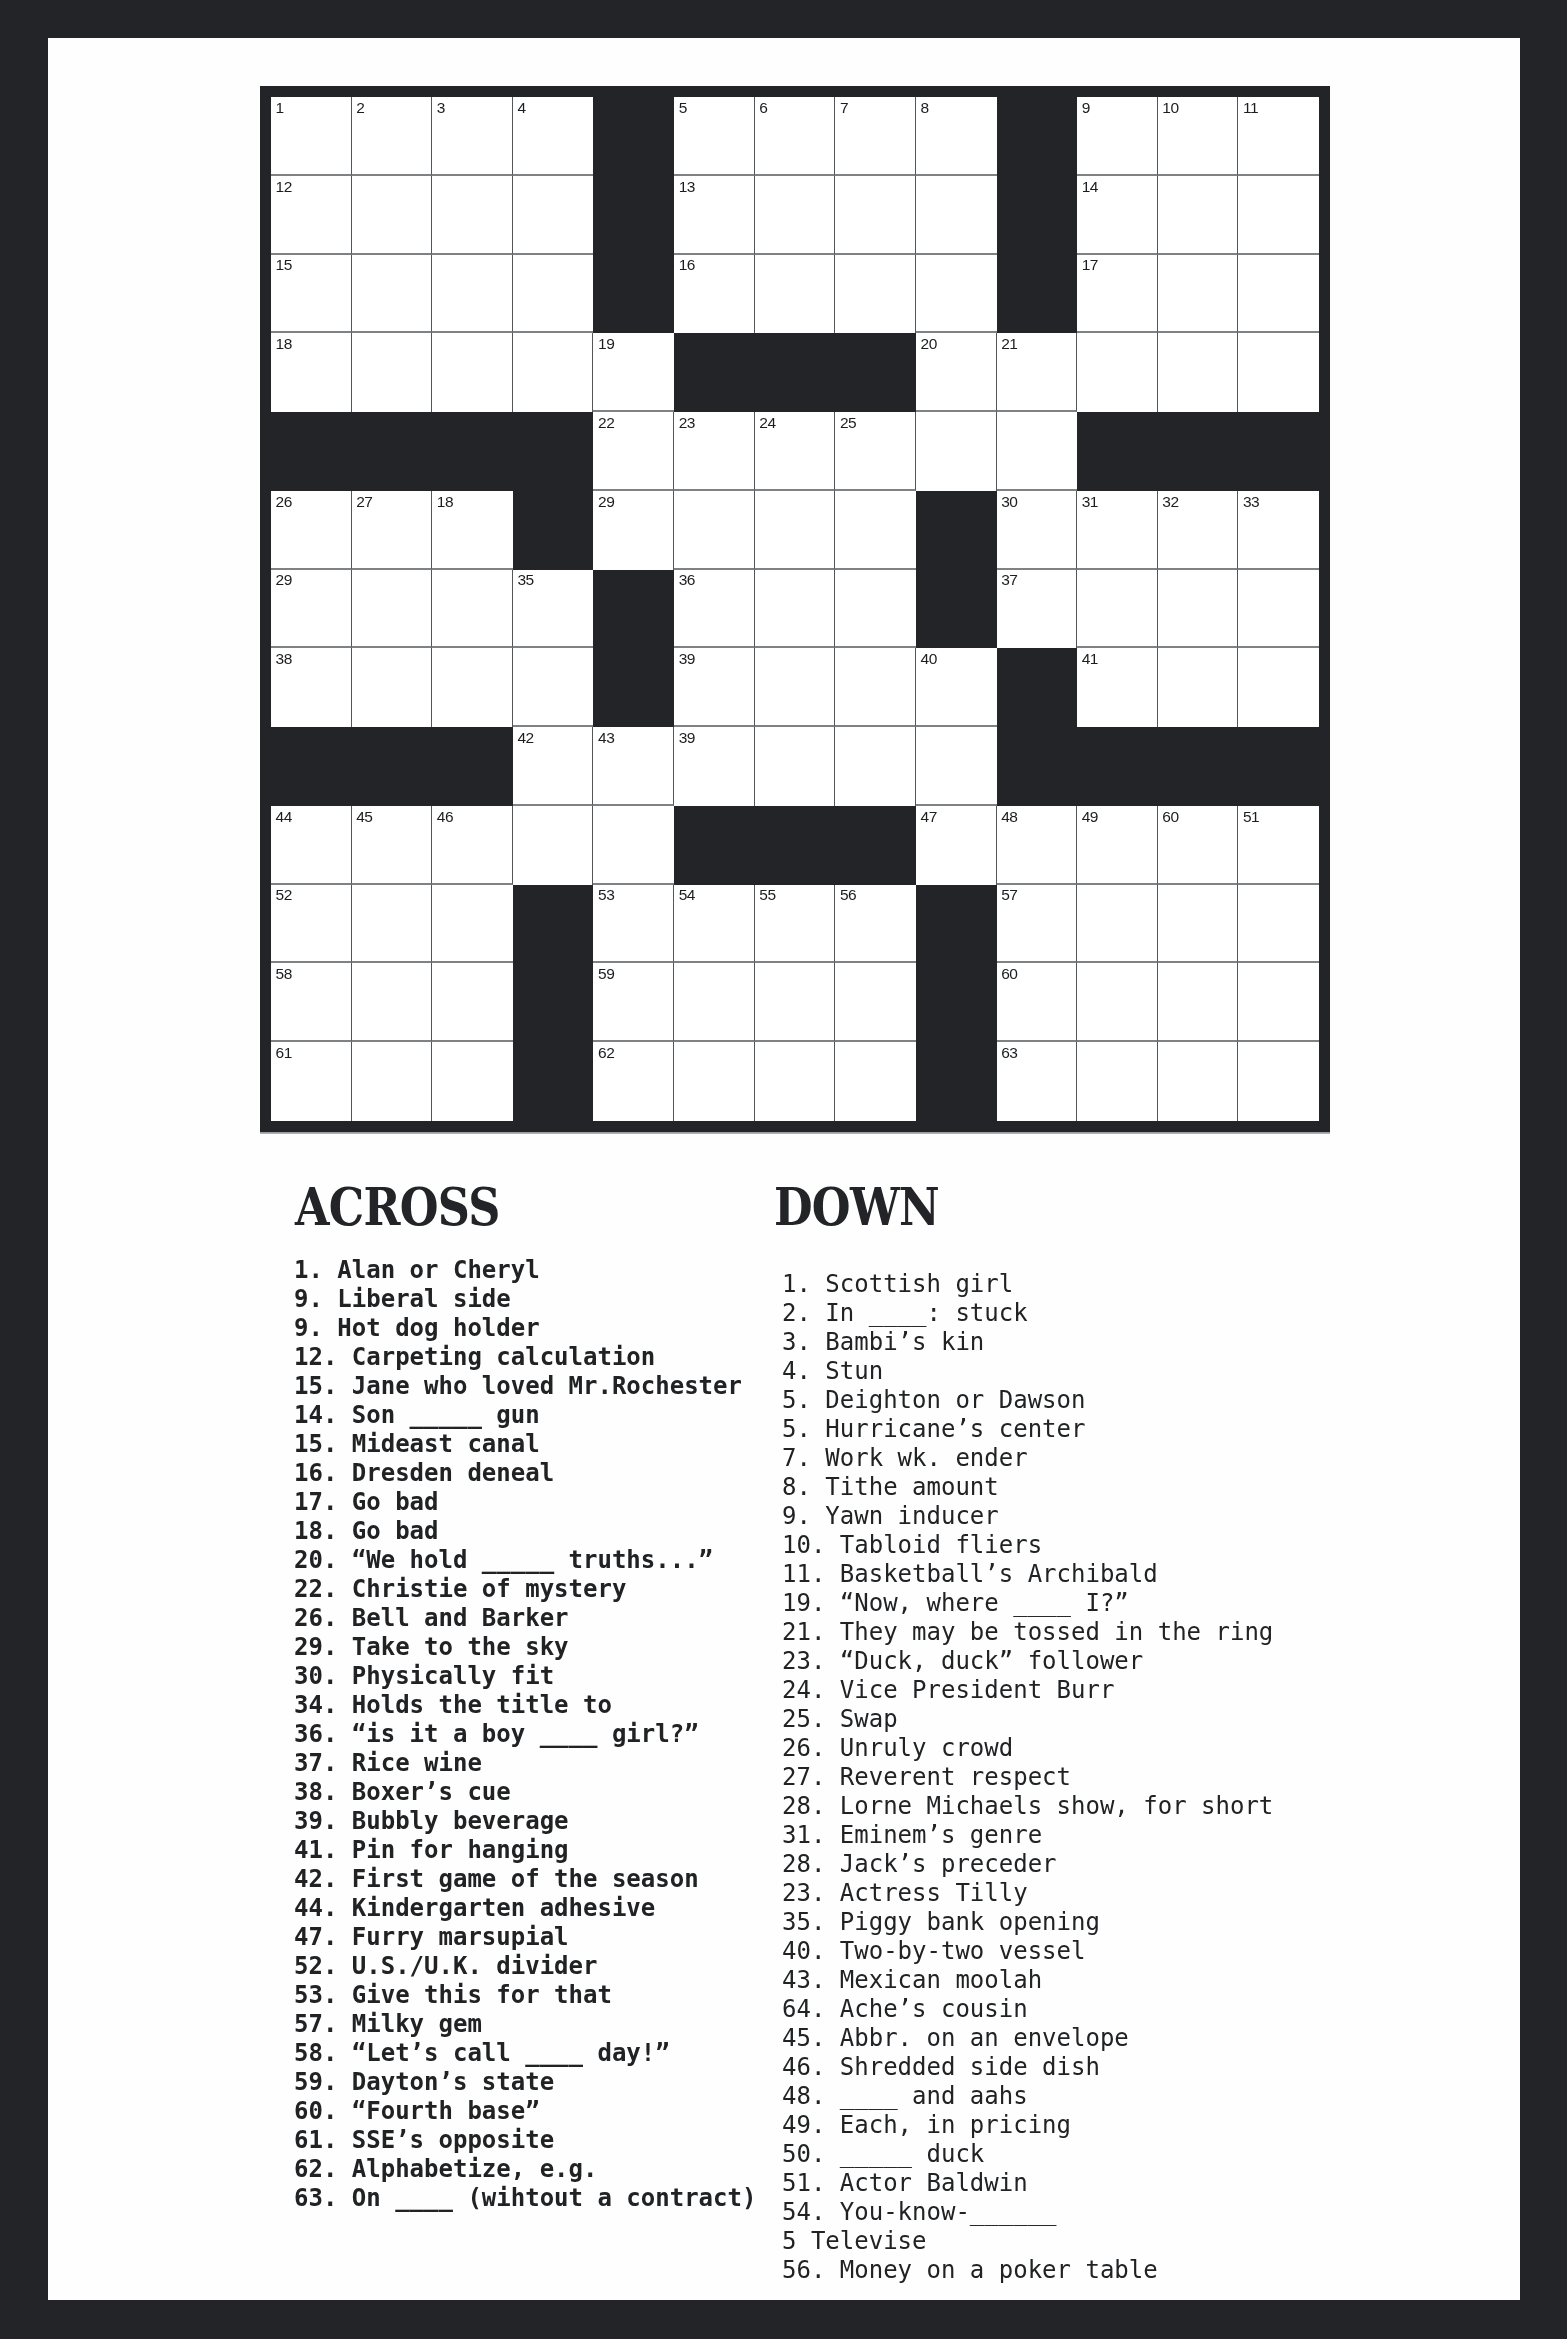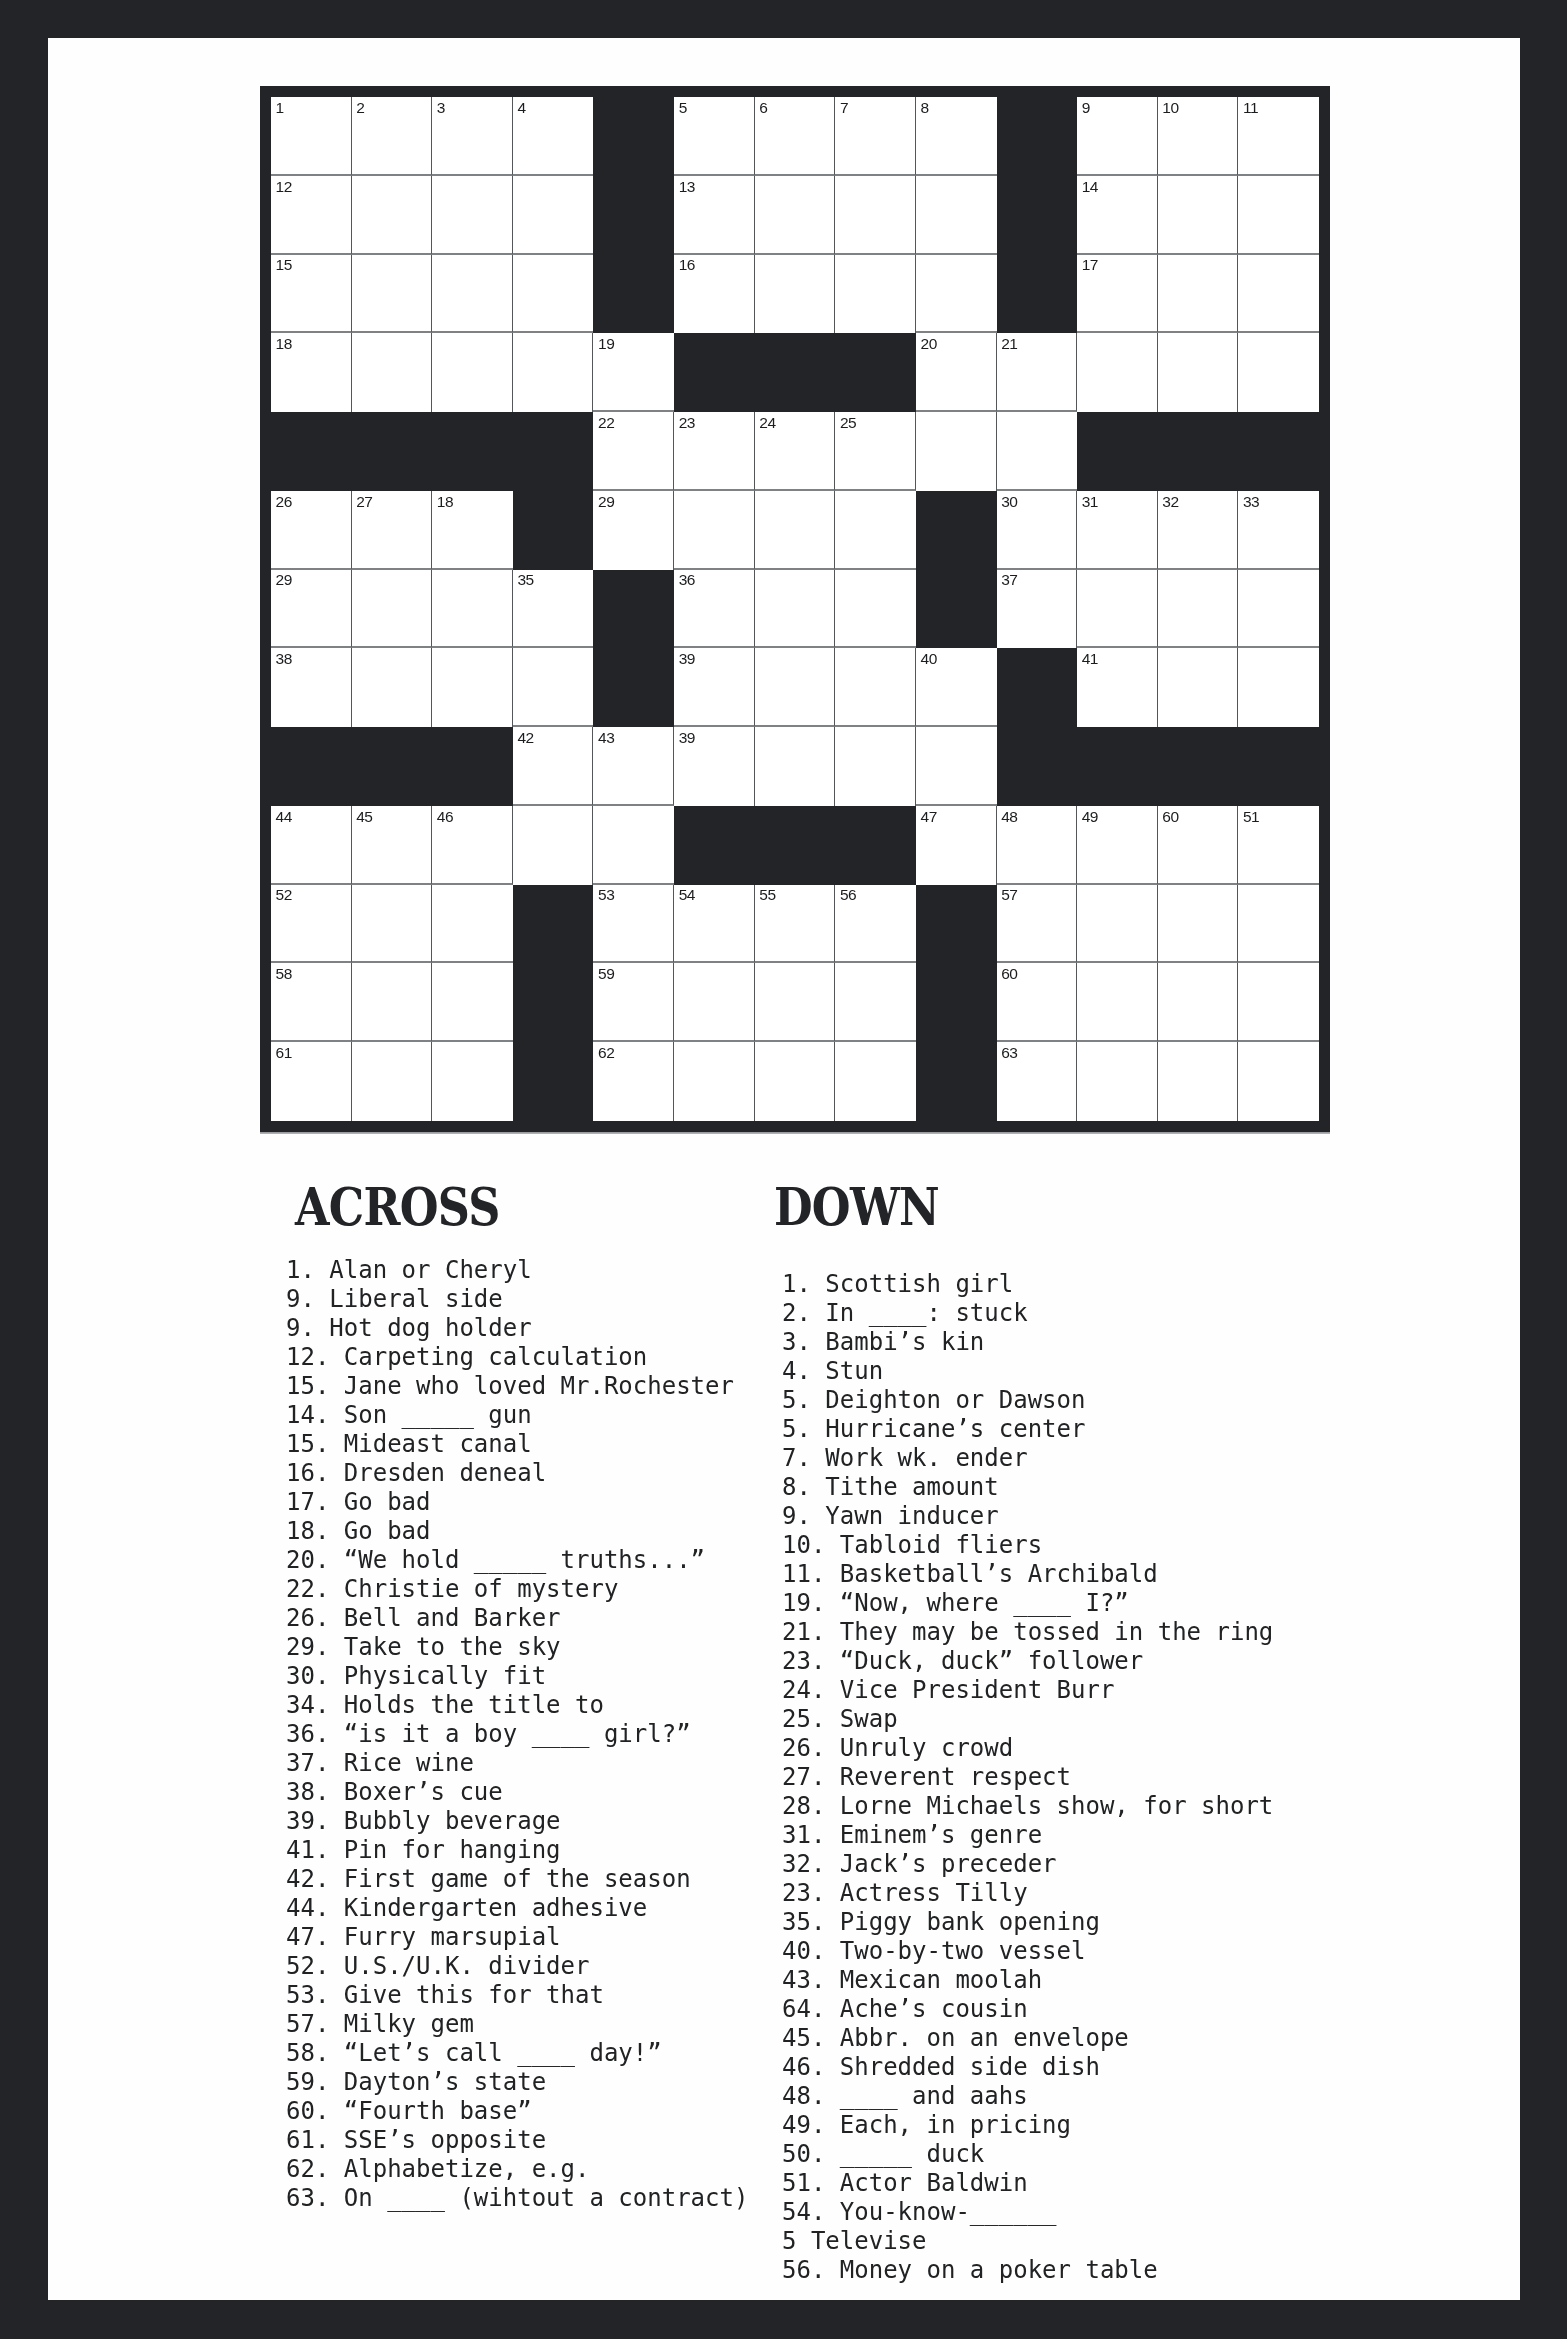--- a/index.html
+++ b/index.html
@@ -38,21 +38,21 @@
     position:absolute;margin:0;
     font-family:"DejaVu Serif",serif;font-weight:700;
     font-size:53px;line-height:53px;letter-spacing:-0.9px;
     color:var(--ink,#222428);
     transform:scaleX(.84);transform-origin:left top;
     white-space:pre;
   }
   #across-title{left:247px;top:1142px;}
   #down-title{left:726px;top:1142px;}
   .clues{position:absolute;color:var(--text,#202224);}
-  #across-list{left:238px;top:1218px;}
+  #across-list{left:246px;top:1218px;font-weight:bold;}
   #down-list{left:734px;top:1232px;}
   .clue{
     white-space:pre;
     font-family:"DejaVu Sans Mono",monospace;
     font-size:24px;line-height:29px;
   }
   #down-list .clue{line-height:29px;}
 </style>
 </head>
 <body>
@@ -413,21 +413,21 @@
       <div class="clue">11. Basketball’s Archibald</div>
       <div class="clue">19. “Now, where ____ I?”</div>
       <div class="clue">21. They may be tossed in the ring</div>
       <div class="clue">23. “Duck, duck” follower</div>
       <div class="clue">24. Vice President Burr</div>
       <div class="clue">25. Swap</div>
       <div class="clue">26. Unruly crowd</div>
       <div class="clue">27. Reverent respect</div>
       <div class="clue">28. Lorne Michaels show, for short</div>
       <div class="clue">31. Eminem’s genre</div>
-      <div class="clue">32. Jack’s preceder</div>
+      <div class="clue">28. Jack’s preceder</div>
       <div class="clue">23. Actress Tilly</div>
       <div class="clue">35. Piggy bank opening</div>
       <div class="clue">40. Two-by-two vessel</div>
       <div class="clue">43. Mexican moolah</div>
       <div class="clue">64. Ache’s cousin</div>
       <div class="clue">45. Abbr. on an envelope</div>
       <div class="clue">46. Shredded side dish</div>
       <div class="clue">48. ____ and aahs</div>
       <div class="clue">49. Each, in pricing</div>
       <div class="clue">50. _____ duck</div>

